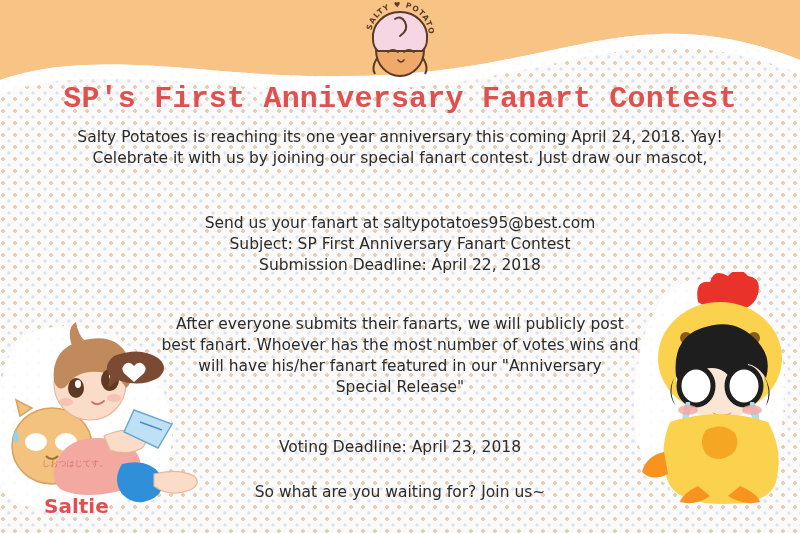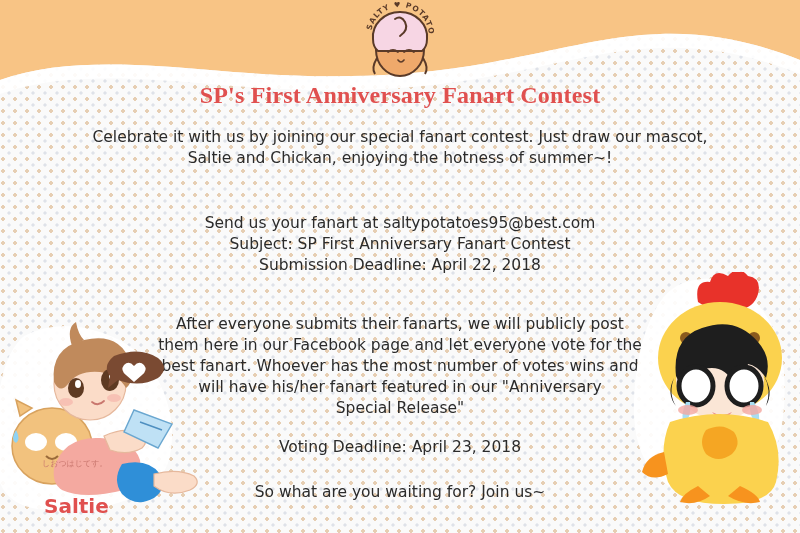--- a/index.html
+++ b/index.html
@@ -39,22 +39,22 @@
   }
 
   
   .logo{
     position:absolute;left:355px;top:2px;width:90px;height:80px;z-index:8;
   }
 
   
   .title{
     position:absolute;left:0;top:82px;width:800px;text-align:center;
-    font-family:Liberation Serif, serif;
-    font-size:24px;font-weight:700;letter-spacing:.2px;
+    font-family:Liberation Mono, monospace;
+    font-size:30px;font-weight:700;letter-spacing:.2px;
     color:#E0504F;z-index:6;
     white-space:nowrap;
   }
 
   
   .textwrap{position:absolute;left:0;top:0;width:800px;height:533px;z-index:5;}
   .blk{
     position:absolute;width:800px;text-align:center;
     color:#2B2B2B;
     font-family:"DejaVu Sans", sans-serif;
@@ -202,31 +202,30 @@
 
       <path d="M36,180 q-18,4 -22,20 q10,10 26,2 z" fill="#F7931E"></path>
 
       <path d="M70,214 q-16,8 -18,16 q16,4 30,-6 z" fill="#F7931E"></path>
       <path d="M112,214 q18,8 20,16 q-16,4 -32,-6 z" fill="#F7931E"></path>
     </svg>
   </div>
 
   <div class="textwrap">
     <div class="blk" id="blk-intro">
+        <span class="ln">Salty Potatoes is reaching its one year anniversary this coming April 24, 2018. Yay!</span>
         <span class="ln">Celebrate it with us by joining our special fanart contest. Just draw our mascot,</span>
-        <span class="ln">Saltie and Chickan, enjoying the hotness of summer~!</span>
       </div>
     <div class="blk" id="blk-submit">
         <span class="ln">Send us your fanart at saltypotatoes95@best.com</span>
         <span class="ln">Subject: SP First Anniversary Fanart Contest</span>
         <span class="ln">Submission Deadline: April 22, 2018</span>
       </div>
     <div class="blk" id="blk-voting">
         <span class="ln">After everyone submits their fanarts, we will publicly post</span>
-        <span class="ln">them here in our Facebook page and let everyone vote for the</span>
         <span class="ln">best fanart. Whoever has the most number of votes wins and</span>
         <span class="ln">will have his/her fanart featured in our "Anniversary</span>
         <span class="ln">Special Release"</span>
       </div>
     <div class="blk" id="blk-vdl">
         <span class="ln">Voting Deadline: April 23, 2018</span>
       </div>
     <div class="blk" id="blk-join">
         <span class="ln">So what are you waiting for? Join us~</span>
       </div>

